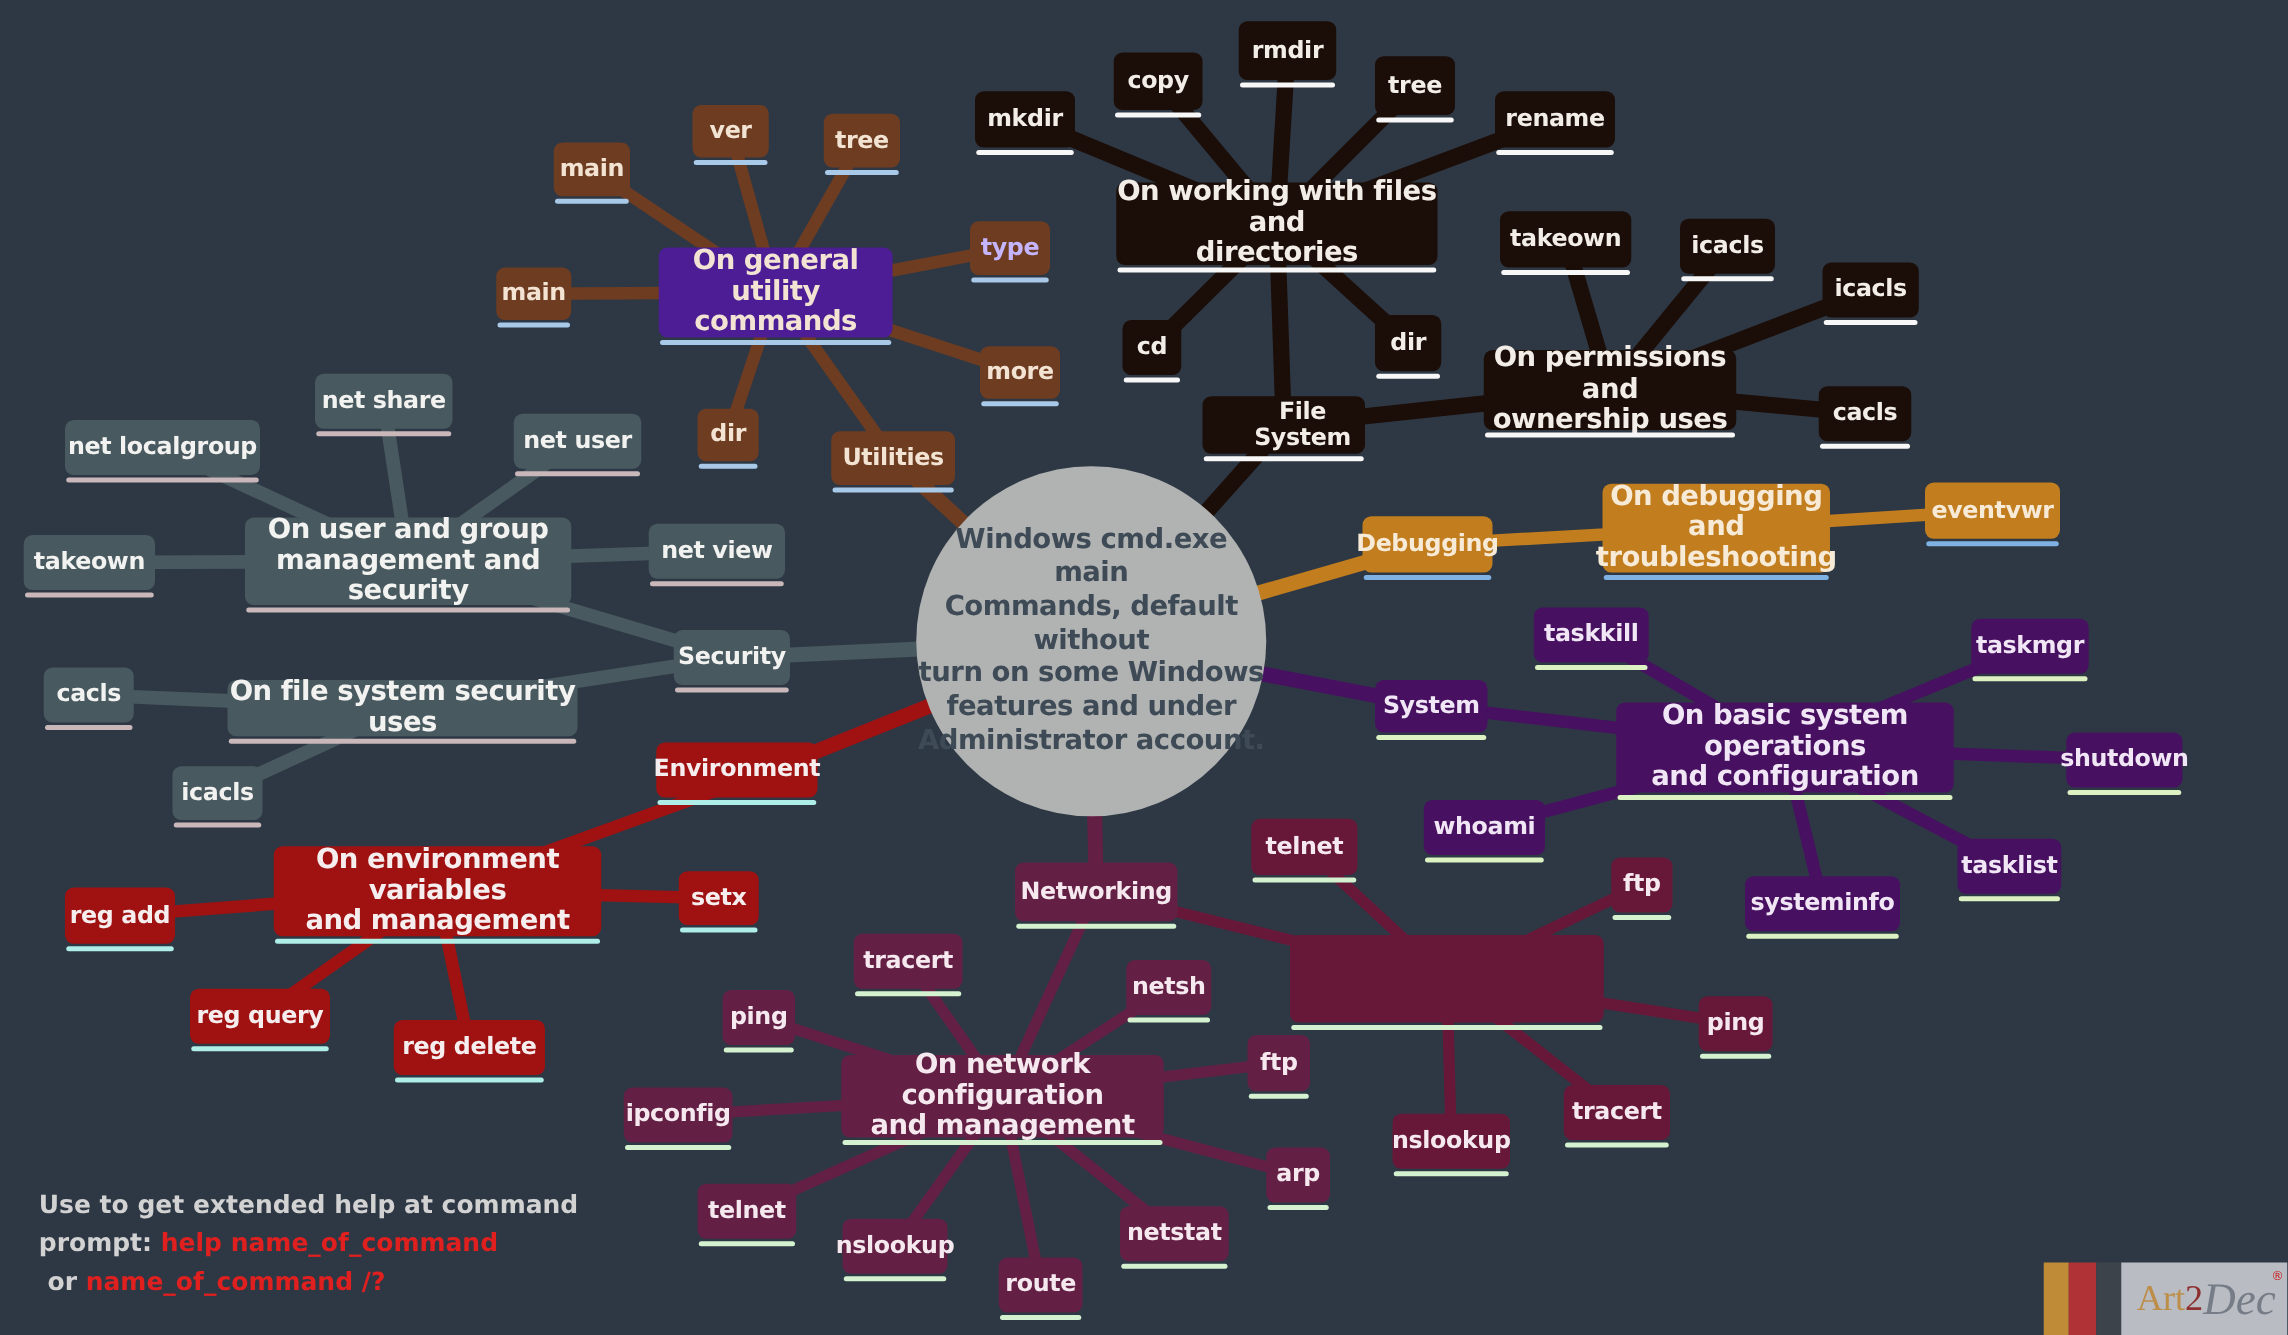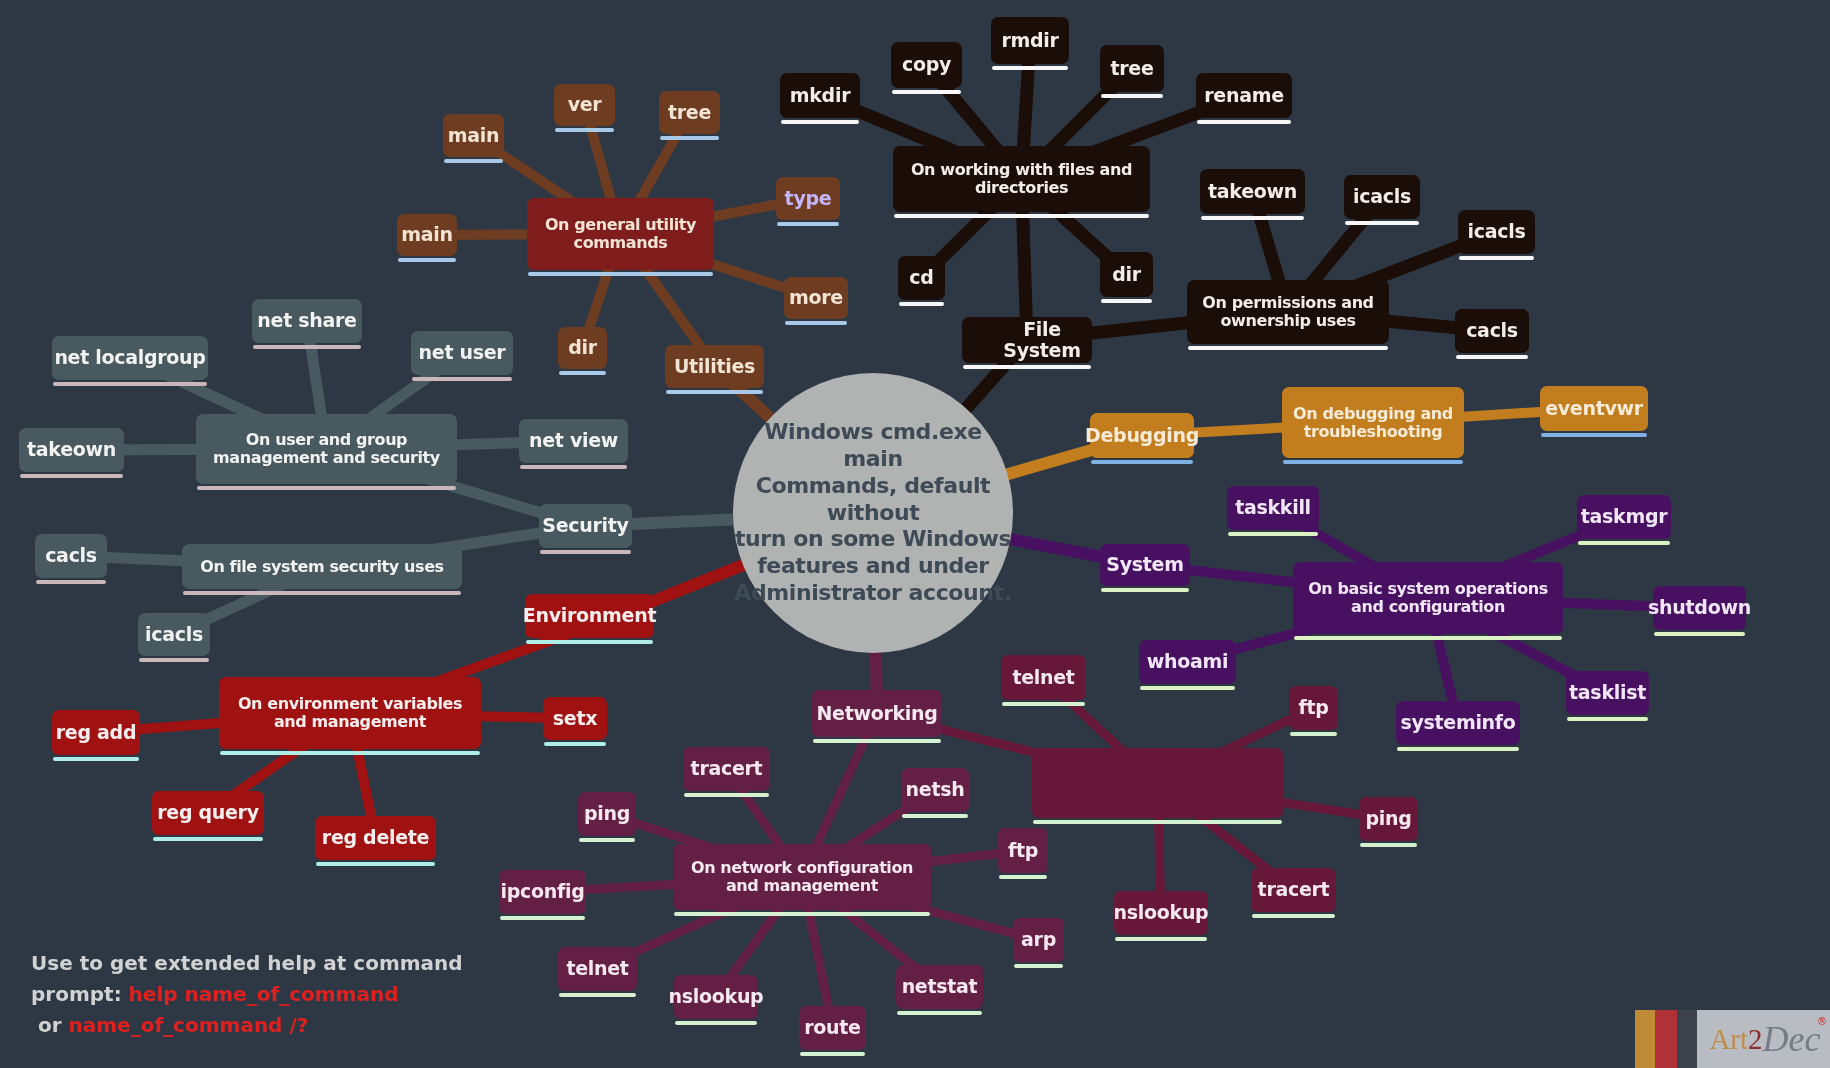--- a/index.html
+++ b/index.html
@@ -10,21 +10,21 @@
   }
   #edge-layer{position:absolute;left:0;top:0;width:1830px;height:1068px;}
   .node{
     position:absolute;box-sizing:border-box;
     border-radius:7px;
     display:flex;align-items:center;justify-content:center;
     text-align:center;font-weight:bold;
     font-size:19px;letter-spacing:-0.3px;line-height:1.12;
     white-space:pre-line;
   }
-  .node.parent{font-size:16px;letter-spacing:-0.4px;}
+  .node.parent{font-size:22px;letter-spacing:-0.4px;}
   .underline{
     position:absolute;left:1px;right:1px;bottom:-6px;height:4px;border-radius:2px;
   }
   #center-node{
     position:absolute;border-radius:50%;
     display:flex;align-items:center;justify-content:center;
     text-align:center;font-weight:bold;font-size:22px;letter-spacing:-0.4px;
     line-height:1.22;white-space:pre-line;
   }
   .caption{
@@ -134,21 +134,21 @@
       <div class="node" style="left: 1196px; top: 73px; width: 96px; height: 45px; background: rgb(27, 13, 7); color: rgb(243, 237, 231);"><span>rename</span><div class="underline" style="background: rgb(247, 247, 247);"></div></div>
       <div class="node" style="left: 898px; top: 256px; width: 47px; height: 44px; background: rgb(27, 13, 7); color: rgb(243, 237, 231);"><span>cd</span><div class="underline" style="background: rgb(247, 247, 247);"></div></div>
       <div class="node" style="left: 1100px; top: 252px; width: 53px; height: 45px; background: rgb(27, 13, 7); color: rgb(243, 237, 231);"><span>dir</span><div class="underline" style="background: rgb(247, 247, 247);"></div></div>
       <div class="node" style="left: 962px; top: 317px; width: 130px; height: 46px; background: rgb(27, 13, 7); color: rgb(243, 237, 231); padding-left: 30px;"><span>File System</span><div class="underline" style="background: rgb(247, 247, 247);"></div></div>
       <div class="node parent" style="left: 1187px; top: 280px; width: 202px; height: 64px; background: rgb(27, 13, 7); color: rgb(243, 237, 231);"><span>On permissions and
 ownership uses</span><div class="underline" style="background: rgb(247, 247, 247);"></div></div>
       <div class="node" style="left: 1200px; top: 169px; width: 105px; height: 45px; background: rgb(27, 13, 7); color: rgb(243, 237, 231);"><span>takeown</span><div class="underline" style="background: rgb(247, 247, 247);"></div></div>
       <div class="node" style="left: 1344px; top: 175px; width: 76px; height: 44px; background: rgb(27, 13, 7); color: rgb(243, 237, 231);"><span>icacls</span><div class="underline" style="background: rgb(247, 247, 247);"></div></div>
       <div class="node" style="left: 1458px; top: 210px; width: 77px; height: 44px; background: rgb(27, 13, 7); color: rgb(243, 237, 231);"><span>icacls</span><div class="underline" style="background: rgb(247, 247, 247);"></div></div>
       <div class="node" style="left: 1455px; top: 309px; width: 74px; height: 44px; background: rgb(27, 13, 7); color: rgb(243, 237, 231);"><span>cacls</span><div class="underline" style="background: rgb(247, 247, 247);"></div></div>
-      <div class="node parent" style="left: 527px; top: 198px; width: 187px; height: 72px; background: #7f1d1d; color: rgb(242, 227, 211);"><span>On general utility
+      <div class="node parent" style="left: 527px; top: 198px; width: 187px; height: 72px; background: #4c1d95; color: rgb(242, 227, 211);"><span>On general utility
 commands</span><div class="underline" style="background: rgb(169, 201, 233);"></div></div>
       <div class="node" style="left: 443px; top: 114px; width: 61px; height: 43px; background: rgb(110, 60, 33); color: rgb(242, 227, 211);"><span>main</span><div class="underline" style="background: rgb(169, 201, 233);"></div></div>
       <div class="node" style="left: 554px; top: 84px; width: 61px; height: 42px; background: rgb(110, 60, 33); color: rgb(242, 227, 211);"><span>ver</span><div class="underline" style="background: rgb(169, 201, 233);"></div></div>
       <div class="node" style="left: 659px; top: 91px; width: 61px; height: 43px; background: rgb(110, 60, 33); color: rgb(242, 227, 211);"><span>tree</span><div class="underline" style="background: rgb(169, 201, 233);"></div></div>
       <div class="node" style="left: 397px; top: 214px; width: 60px; height: 42px; background: rgb(110, 60, 33); color: rgb(242, 227, 211);"><span>main</span><div class="underline" style="background: rgb(169, 201, 233);"></div></div>
       <div class="node" style="left: 776px; top: 177px; width: 64px; height: 43px; background: rgb(110, 60, 33); color: #c4b5fd;"><span>type</span><div class="underline" style="background: rgb(169, 201, 233);"></div></div>
       <div class="node" style="left: 784px; top: 277px; width: 64px; height: 42px; background: rgb(110, 60, 33); color: rgb(242, 227, 211);"><span>more</span><div class="underline" style="background: rgb(169, 201, 233);"></div></div>
       <div class="node" style="left: 558px; top: 327px; width: 49px; height: 42px; background: rgb(110, 60, 33); color: rgb(242, 227, 211);"><span>dir</span><div class="underline" style="background: rgb(169, 201, 233);"></div></div>
       <div class="node" style="left: 665px; top: 345px; width: 99px; height: 43px; background: rgb(110, 60, 33); color: rgb(242, 227, 211);"><span>Utilities</span><div class="underline" style="background: rgb(169, 201, 233);"></div></div>
       <div class="node parent" style="left: 196px; top: 414px; width: 261px; height: 70px; background: rgb(72, 89, 95); color: rgb(242, 242, 240);"><span>On user and group

